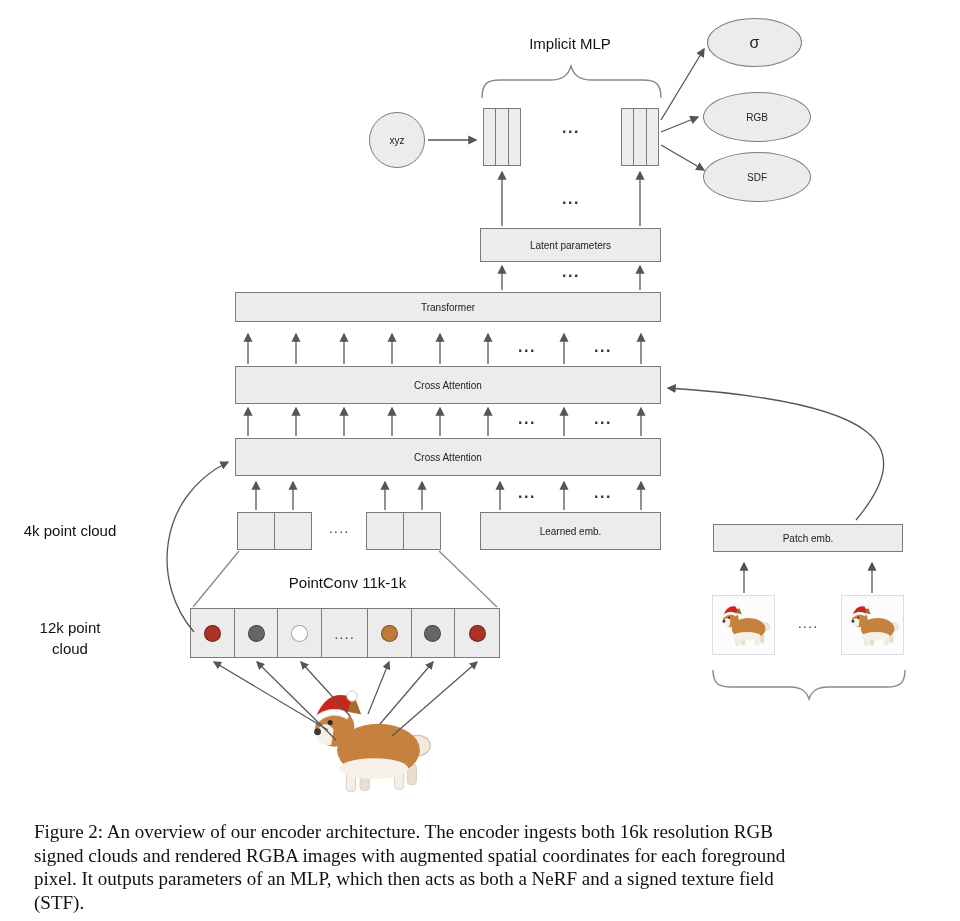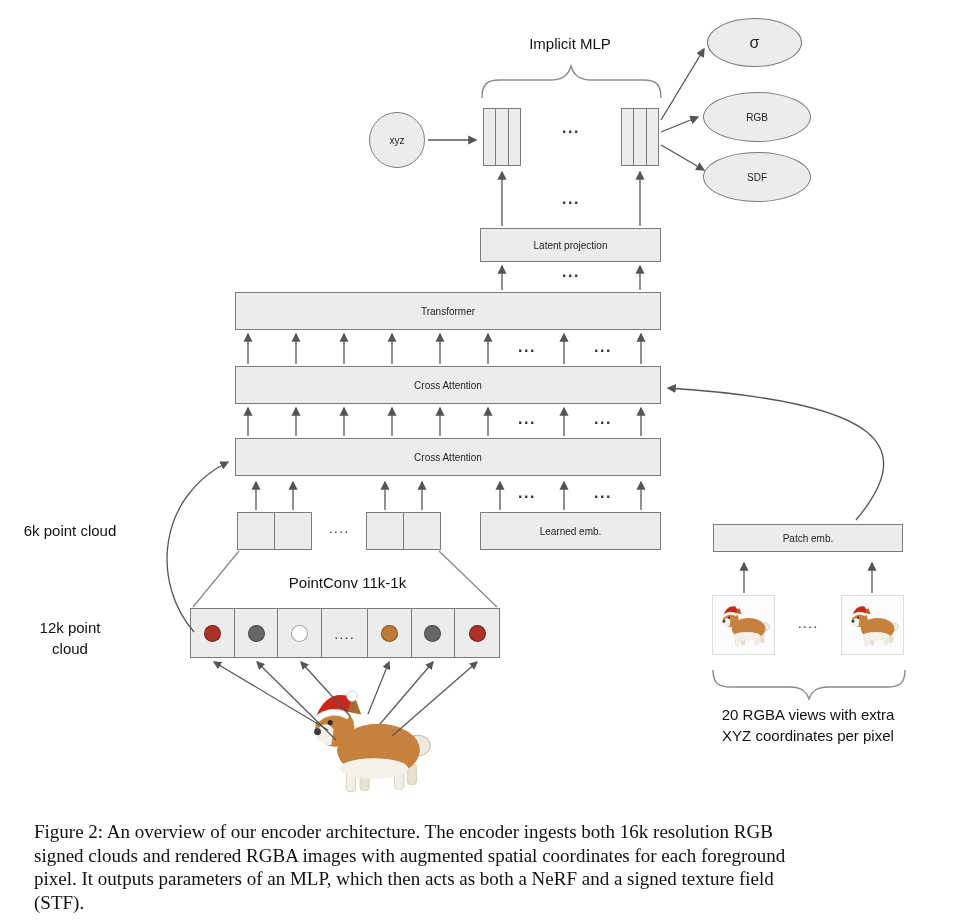--- a/index.html
+++ b/index.html
@@ -62,25 +62,25 @@
   <div class="box ellipse" style="left:703px; top:92px; width:108px; height:50px;">
     <span>RGB</span>
   </div>
   <div class="box ellipse" style="left:703px; top:152px; width:108px; height:50px;">
     <span>SDF</span>
   </div>
 
   <span class="dots3" style="left:546px; top:190px; width:50px;">...</span>
 
   <div class="box" style="left:480px; top:228px; width:181px; height:34px;">
-    <span>Latent projection</span>
+    <span>Latent parameters</span>
   </div>
   <span class="dots3" style="left:546px; top:263px; width:50px;">...</span>
 
-  <div class="box" style="left:235px; top:292px; width:426px; height:38px;">
+  <div class="box" style="left:235px; top:292px; width:426px; height:30px;">
     <span>Transformer</span>
   </div>
 
   <span class="dots3" style="left:504px; top:338px; width:46px;">...</span>
   <span class="dots3" style="left:580px; top:338px; width:46px;">...</span>
 
   <div class="box" style="left:235px; top:366px; width:426px; height:38px;">
     <span>Cross Attention</span>
   </div>
 
@@ -100,21 +100,21 @@
   </div>
   <span class="dots4" style="left:314px; top:519px; width:50px;">....</span>
   <div class="pcbox" style="left:366px; top:512px;">
     <div></div>
     <div></div>
   </div>
   <div class="box" style="left:480px; top:512px; width:181px; height:38px;">
     <span>Learned emb.</span>
   </div>
 
-  <div class="lbl" style="left:5px; top:520px; width:130px;">6k point cloud</div>
+  <div class="lbl" style="left:5px; top:520px; width:130px;">4k point cloud</div>
 
   <div class="lbl" style="left:255px; top:572px; width:185px;">PointConv 11k-1k</div>
 
   <div class="row16">
     <div class="c44">
       <div class="dot" style="background: rgb(171, 50, 38);"></div>
     </div>
     <div class="c44">
       <div class="dot" style="background: rgb(102, 102, 102);"></div>
     </div>
@@ -149,24 +149,20 @@
         <use href="#corgi"></use>
       </svg>
   </div>
   <span class="dots4" style="left:783px; top:614px; width:50px;">....</span>
   <div class="imgtile" style="left:841px; top:595px;">
     <svg width="56" height="48" viewBox="0 0 120 100">
         <use href="#corgi"></use>
       </svg>
   </div>
 
-  <div class="lbl" style="left:688px; top:704px; width:240px;">
-    <span style="display:block;">20 RGBA views with extra</span>
-    <span style="display:block;">XYZ coordinates per pixel</span>
-  </div>
 
   <div class="caption">
     <span style="display:block;">Figure 2:  An overview of our encoder architecture. The encoder ingests both 16k resolution RGB</span>
     <span style="display:block;">signed clouds and rendered RGBA images with augmented spatial coordinates for each foreground</span>
     <span style="display:block;">pixel. It outputs parameters of an MLP, which then acts as both a NeRF and a signed texture field</span>
     <span style="display:block;">(STF).</span>
   </div>
 
   <svg class="svglayer">
     <defs>

